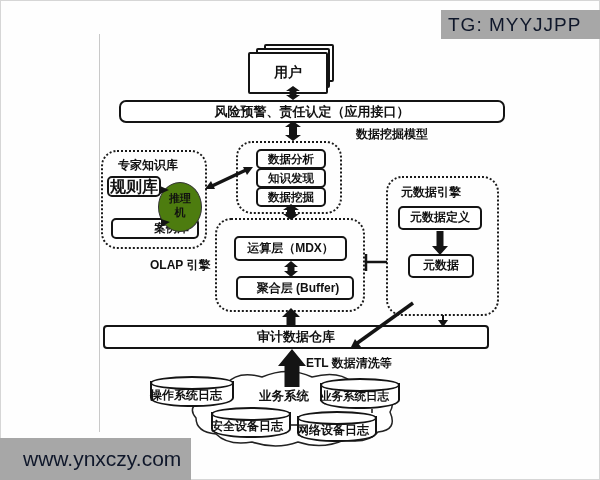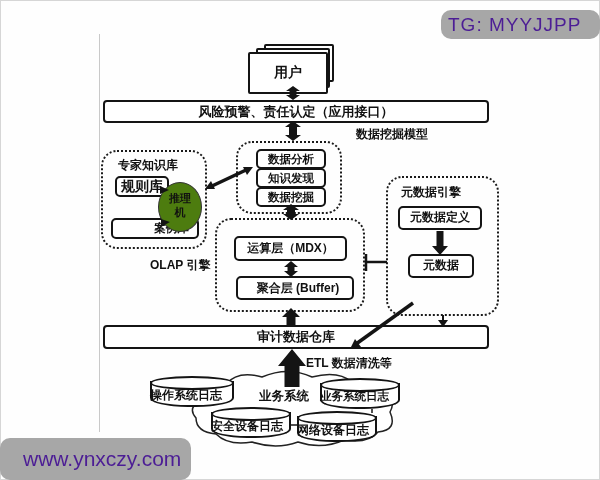--- a/index.html
+++ b/index.html
@@ -22,21 +22,21 @@
            font-weight:bold;font-size:11px;text-align:center;line-height:1.25;}
   
   .cyl{position:absolute;}
   .cyl .cyl-top{position:absolute;left:0;right:0;top:0;height:10px;border:2px solid #141414;
        border-radius:50%;background:#fff;z-index:2;}
   .cyl .cyl-body{position:absolute;left:0;right:0;top:5px;bottom:0;border:2px solid #141414;
        border-top:none;background:#fff;border-radius:0 0 45% 45%/0 0 9px 9px;z-index:1;}
   .cyl .cyl-label{position:absolute;left:0;right:0;top:11px;text-align:left;font-weight:bold;
        font-size:12px;z-index:3;white-space:nowrap;}
   .fold{position:absolute;left:99px;top:34px;width:1px;height:398px;background:#c9c9c9;}
-  .wm{position:absolute;background:#a7a7a7;color:#4c1d95;display:flex;align-items:center;border-radius:10px;}
+  .wm{position:absolute;background:#a7a7a7;color:#0f172a;display:flex;align-items:center;}
   .wm-tr{right:0;top:10px;width:152px;height:29px;font-size:19px;padding-left:7px;letter-spacing:1px;}
   .wm-bl{left:0;top:438px;width:168px;height:42px;font-size:21px;padding-left:23px;}
 </style>
 </head>
 <body>
 
 <div id="stage">
 
   <div class="fold"></div>
 
@@ -46,35 +46,35 @@
              Q 368 444 344 440 Q 322 450 298 442 Q 276 450 252 442 Q 228 446 216 434
              Q 196 432 196 418 Q 184 404 212 397 Z" fill="#ffffff" stroke="#222" stroke-width="1.5"></path>
   </svg>
 
   <div class="page" style="left:264px;top:44px;width:66px;height:34px;"></div>
   <div class="page" style="left:256px;top:48px;width:70px;height:36px;"></div>
   <div class="page" style="left:248px;top:52px;width:76px;height:38px;font-family:Liberation Mono, monospace;">
     <div class="abs" style="left:0;right:0;top:0;bottom:0;text-align:center;line-height:38px;font-weight:bold;font-size:14px;">用户</div>
   </div>
 
-  <div class="bar" style="left:103px;top:100px;width:382px;height:19px;line-height:19px;">
+  <div class="bar" style="left:119px;top:100px;width:382px;height:19px;line-height:19px;border-radius:7px;">
     <span>风险预警、责任认定（应用接口）</span>
   </div>
 
   <div class="lbl" style="left:356px;top:126px;">数据挖掘模型</div>
 
   <div class="dotted" style="left:236px;top:141px;width:102px;height:69px;">
     <div class="node" style="left:18px;top:6px;width:66px;height:16px;font-size:11.5px;line-height:16px;">数据分析</div>
     <div class="node" style="left:18px;top:25px;width:66px;height:16px;font-size:11.5px;line-height:16px;">知识发现</div>
     <div class="node" style="left:18px;top:44px;width:66px;height:16px;font-size:11.5px;line-height:16px;">数据挖掘</div>
   </div>
 
   <div class="dotted" style="left:101px;top:150px;width:102px;height:95px;">
     <div class="lbl" style="left:15px;top:5px;">专家知识库</div>
-    <div class="node" style="left:12px;top:24px;width:50px;height:17px;font-size:14px;line-height:17px;">规则库</div>
+    <div class="node" style="left:4px;top:24px;width:50px;height:17px;font-size:16px;line-height:17px;">规则库</div>
     <div class="node" style="left:8px;top:66px;width:51px;height:17px;font-size:11.5px;line-height:17px;padding-left:33px;">案例库</div>
     <div class="ellipse" style="left:55px;top:30px;width:42px;height:48px;">
       <div style="width:26px;margin:9px auto 0;word-break:break-all;">推理机</div>
     </div>
   </div>
 
   <div class="lbl" style="left:150px;top:257px;">OLAP 引擎</div>
 
   <div class="dotted" style="left:215px;top:218px;width:146px;height:90px;">
     <div class="node" style="left:17px;top:16px;width:109px;height:21px;font-size:12px;line-height:21px;">运算层（MDX）</div>

